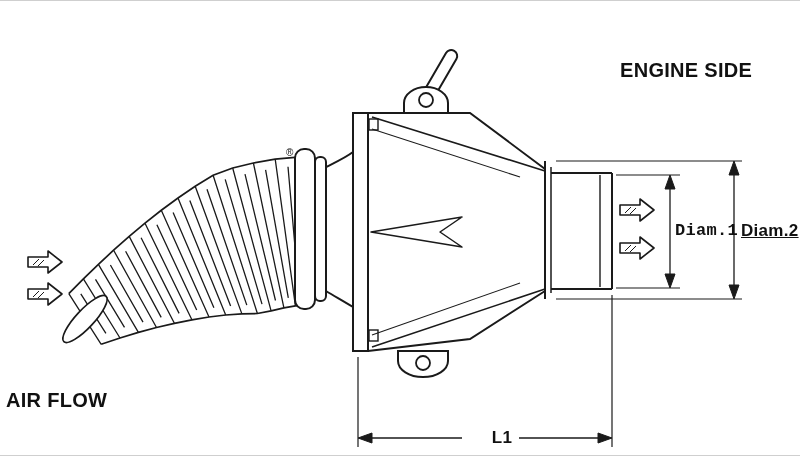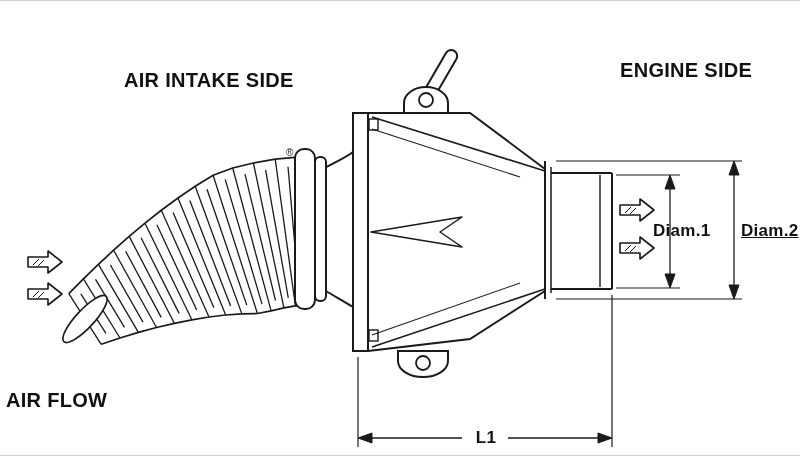--- a/index.html
+++ b/index.html
@@ -5,21 +5,21 @@
   html,body{margin:0;padding:0;background:#ffffff;}
   #stage{
     position:relative;width:800px;height:456px;background:#ffffff;overflow:hidden;
     border-top:1px solid #cfcfcf;border-bottom:1px solid #cfcfcf;box-sizing:border-box;
     font-family:"Liberation Sans",sans-serif;
   }
   #drawing{position:absolute;left:0;top:0;}
   .lbl{position:absolute;font-weight:bold;color:#111;letter-spacing:.3px;white-space:nowrap;}
   .lbl-big{font-size:20px;}
   .lbl-dim{font-size:17px;}
-  #lbl-l1{width:34px;text-align:center;background:#ffffff;}
+  #lbl-l1{width:34px;text-align:center;background:#ffffff;margin-left:16px;}
   #lbl-reg{font-size:10px;font-weight:normal;}
 </style>
 </head>
 <body>
 
 <div id="stage">
 
   <svg id="drawing" width="800" height="456" viewBox="0 0 800 456">
     <defs>
       <g id="block-arrow">
@@ -107,20 +107,19 @@
     <g stroke="#1a1a1a" fill="#1a1a1a">
       <line x1="358" y1="356" x2="358" y2="446" stroke-width="1.2" fill="none"></line>
       <line x1="612" y1="294" x2="612" y2="446" stroke-width="1.2" fill="none"></line>
       <line x1="372" y1="437" x2="462" y2="437" stroke-width="1.3"></line>
       <line x1="508" y1="437" x2="598" y2="437" stroke-width="1.3"></line>
       <polygon points="358,437 372,432 372,442"></polygon>
       <polygon points="612,437 598,432 598,442"></polygon>
     </g>
   </svg>
 
-  <div class="lbl lbl-big" style="left:124px;top:68px;">AIR INTAKE SIDE</div>
   <div class="lbl lbl-big" style="left:620px;top:58px;">ENGINE SIDE</div>
   <div class="lbl lbl-big" style="left:6px;top:388px;">AIR FLOW</div>
-  <div class="lbl lbl-dim" style="left:653px;top:220px;">Diam.1</div>
+  <div class="lbl lbl-dim" style="left:675px;top:220px;font-family:Liberation Mono, monospace;">Diam.1</div>
   <div class="lbl lbl-dim" style="left:741px;top:220px;text-decoration:underline;">Diam.2</div>
   <div class="lbl lbl-dim" id="lbl-l1" style="left:469px;top:427px;">L1</div>
   <div class="lbl" id="lbl-reg" style="left:286px;top:146px;">®</div>
 </div>
 
 </body></html>

